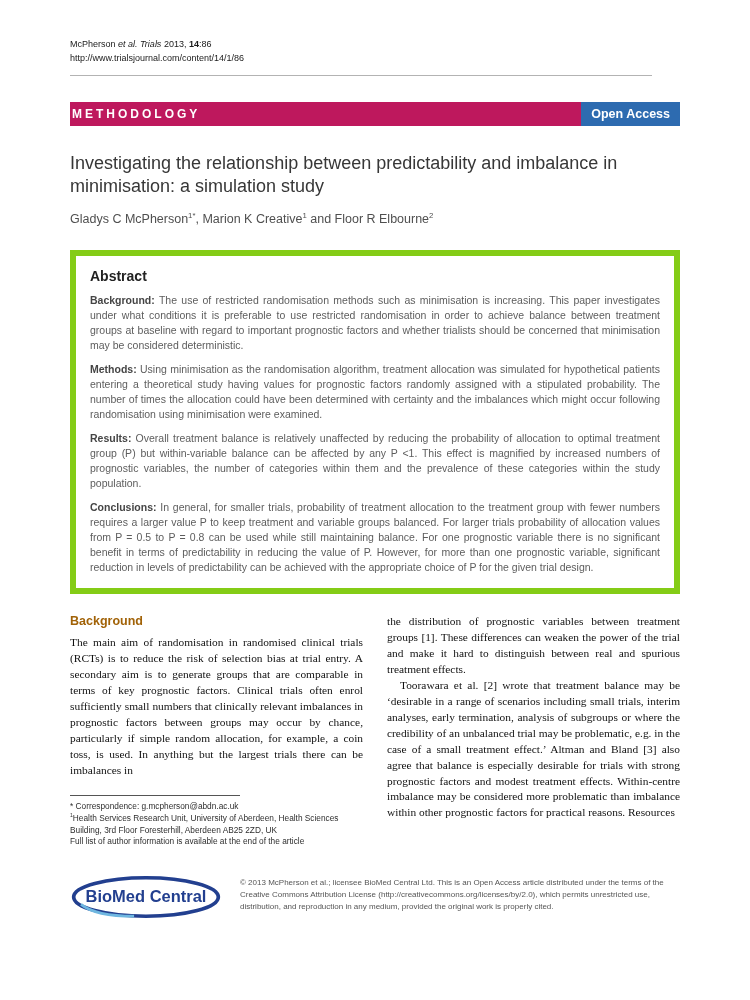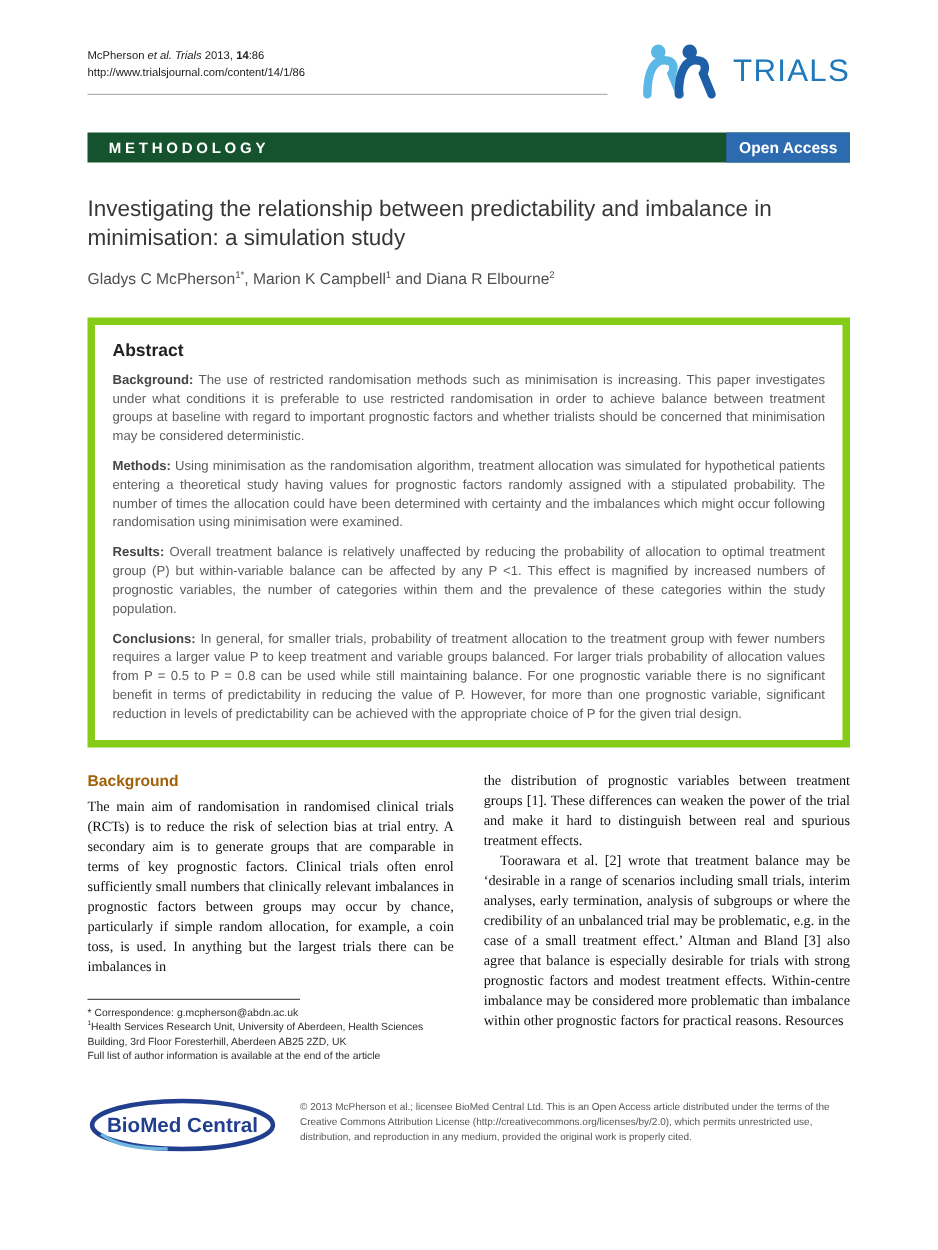--- a/index.html
+++ b/index.html
@@ -17,22 +17,22 @@
     border-bottom:1px solid #b3b3b3; padding-bottom:9px; padding-top:4px;
   }
   .header-left em { font-style:italic; }
   .header-left strong { font-weight:bold; }
   .url-line a { color:#1a1a1a; text-decoration:none; cursor:pointer; }
   .journal-logo { display:flex; align-items:center; gap:10px; margin-top:0; }
   .journal-name { font-size:25px; color:#2079ba; letter-spacing:1px; }
 
   
   .banner {
-    margin-top:26px; background:#14532d; height:24px; color:#ffffff;
-    display:flex; justify-content:space-between; align-items:center; padding-left:17px;
+    margin-top:26px; background:#be185d; height:24px; color:#ffffff;
+    display:flex; justify-content:space-between; align-items:center; padding-left:2px;
   }
   .banner-section { font-size:12px; font-weight:bold; letter-spacing:3px; }
   .open-access {
     background:#2d6bb0; align-self:stretch; display:flex; align-items:center;
     padding:0 10px; font-size:12.5px; font-weight:bold;
   }
 
   
   .title { margin:26px 0 0; font-size:18px; font-weight:400; color:#373737; line-height:1.3; }
   .authors { margin-top:12px; font-size:12.5px; color:#4f4f4f; }
@@ -68,40 +68,31 @@
 
   <header class="header">
     <div class="header-left">
       <div class="citation-line">
         <span>McPherson </span><em>et al. Trials</em><span> 2013, </span><strong>14</strong><span>:86</span>
       </div>
       <div class="url-line">
         <a>http://www.trialsjournal.com/content/14/1/86</a>
       </div>
     </div>
-    <div class="journal-logo">
-      <svg width="62" height="46" viewBox="0 0 64 46" aria-hidden="true">
-        <circle cx="13" cy="7" r="6" fill="#5bb7e5"></circle>
-        <path d="M4 42 C4 22 10 14 18 14 C26 14 27 20 24 25 L31 42" stroke="#5bb7e5" stroke-width="7" fill="none" stroke-linecap="round"></path>
-        <circle cx="39" cy="7" r="6" fill="#1f5fa8"></circle>
-        <path d="M30 42 C30 22 36 14 44 14 C52 14 53 20 50 25 L57 42" stroke="#1f5fa8" stroke-width="7" fill="none" stroke-linecap="round"></path>
-      </svg>
-      <span class="journal-name">TRIALS</span>
-    </div>
   </header>
 
   <div class="banner">
     <span class="banner-section">METHODOLOGY</span>
     <span class="open-access">Open Access</span>
   </div>
 
   <h1 class="title">Investigating the relationship between predictability and imbalance in minimisation: a simulation study</h1>
 
   <div class="authors">
-    <span>Gladys C McPherson</span><sup>1*</sup><span>, </span><span>Marion K Campbell</span><sup>1</sup><span> and </span><span>Diana R Elbourne</span><sup>2</sup>
+    <span>Gladys C McPherson</span><sup>1*</sup><span>, </span><span>Marion K Creative</span><sup>1</sup><span> and </span><span>Floor R Elbourne</span><sup>2</sup>
   </div>
 
   <section class="abstract">
     <h2>Abstract</h2>
     <p><strong>Background:</strong> <span>The use of restricted randomisation methods such as minimisation is increasing. This paper investigates under what conditions it is preferable to use restricted randomisation in order to achieve balance between treatment groups at baseline with regard to important prognostic factors and whether trialists should be concerned that minimisation may be considered deterministic.</span></p>
     <p><strong>Methods:</strong> <span>Using minimisation as the randomisation algorithm, treatment allocation was simulated for hypothetical patients entering a theoretical study having values for prognostic factors randomly assigned with a stipulated probability. The number of times the allocation could have been determined with certainty and the imbalances which might occur following randomisation using minimisation were examined.</span></p>
     <p><strong>Results:</strong> <span>Overall treatment balance is relatively unaffected by reducing the probability of allocation to optimal treatment group (P) but within-variable balance can be affected by any P &lt;1. This effect is magnified by increased numbers of prognostic variables, the number of categories within them and the prevalence of these categories within the study population.</span></p>
     <p><strong>Conclusions:</strong> <span>In general, for smaller trials, probability of treatment allocation to the treatment group with fewer numbers requires a larger value P to keep treatment and variable groups balanced. For larger trials probability of allocation values from P = 0.5 to P = 0.8 can be used while still maintaining balance. For one prognostic variable there is no significant benefit in terms of predictability in reducing the value of P. However, for more than one prognostic variable, significant reduction in levels of predictability can be achieved with the appropriate choice of P for the given trial design.</span></p>
   </section>
 

